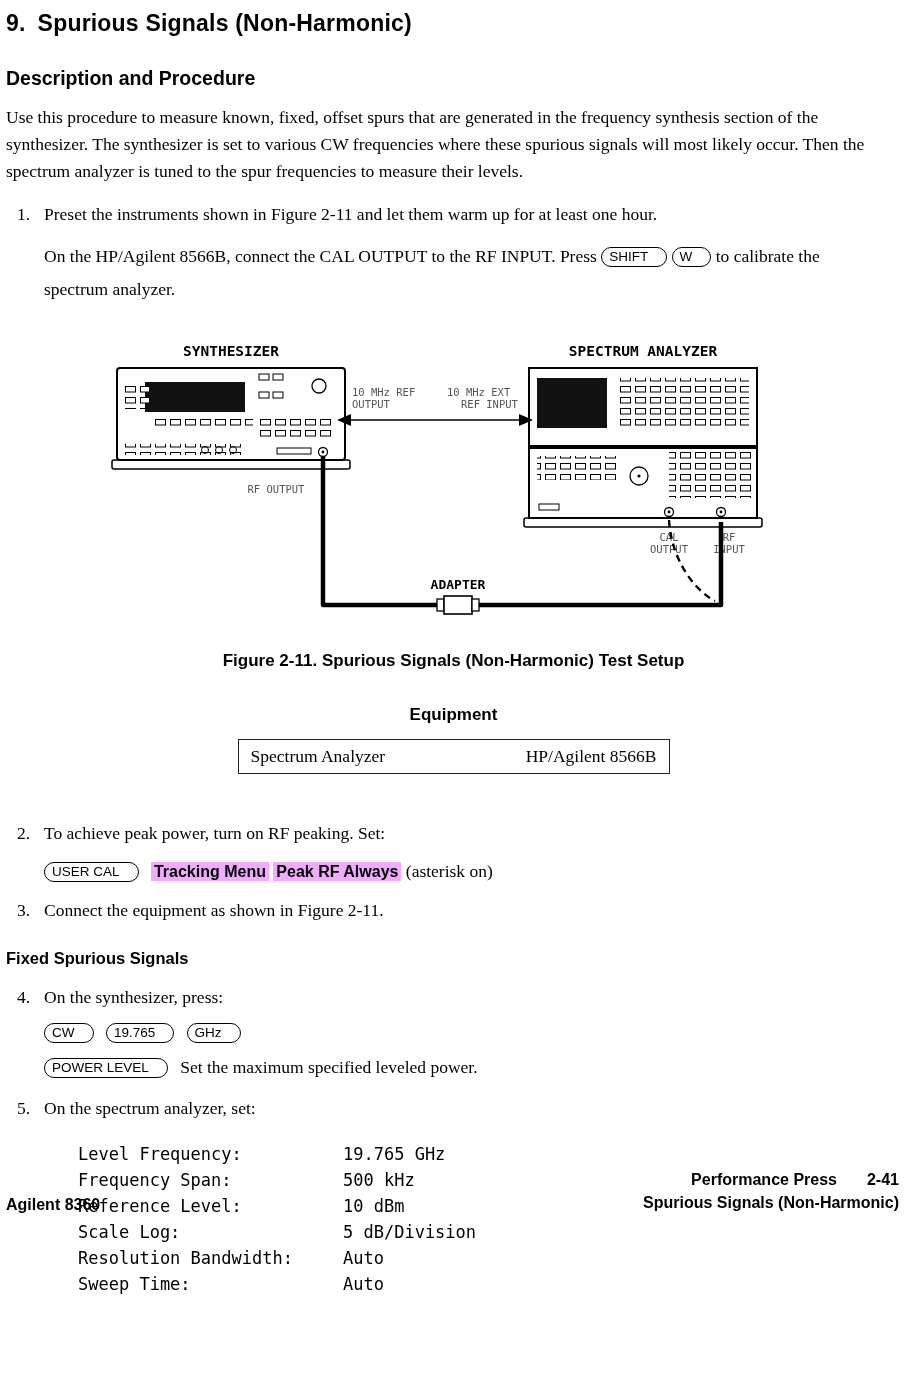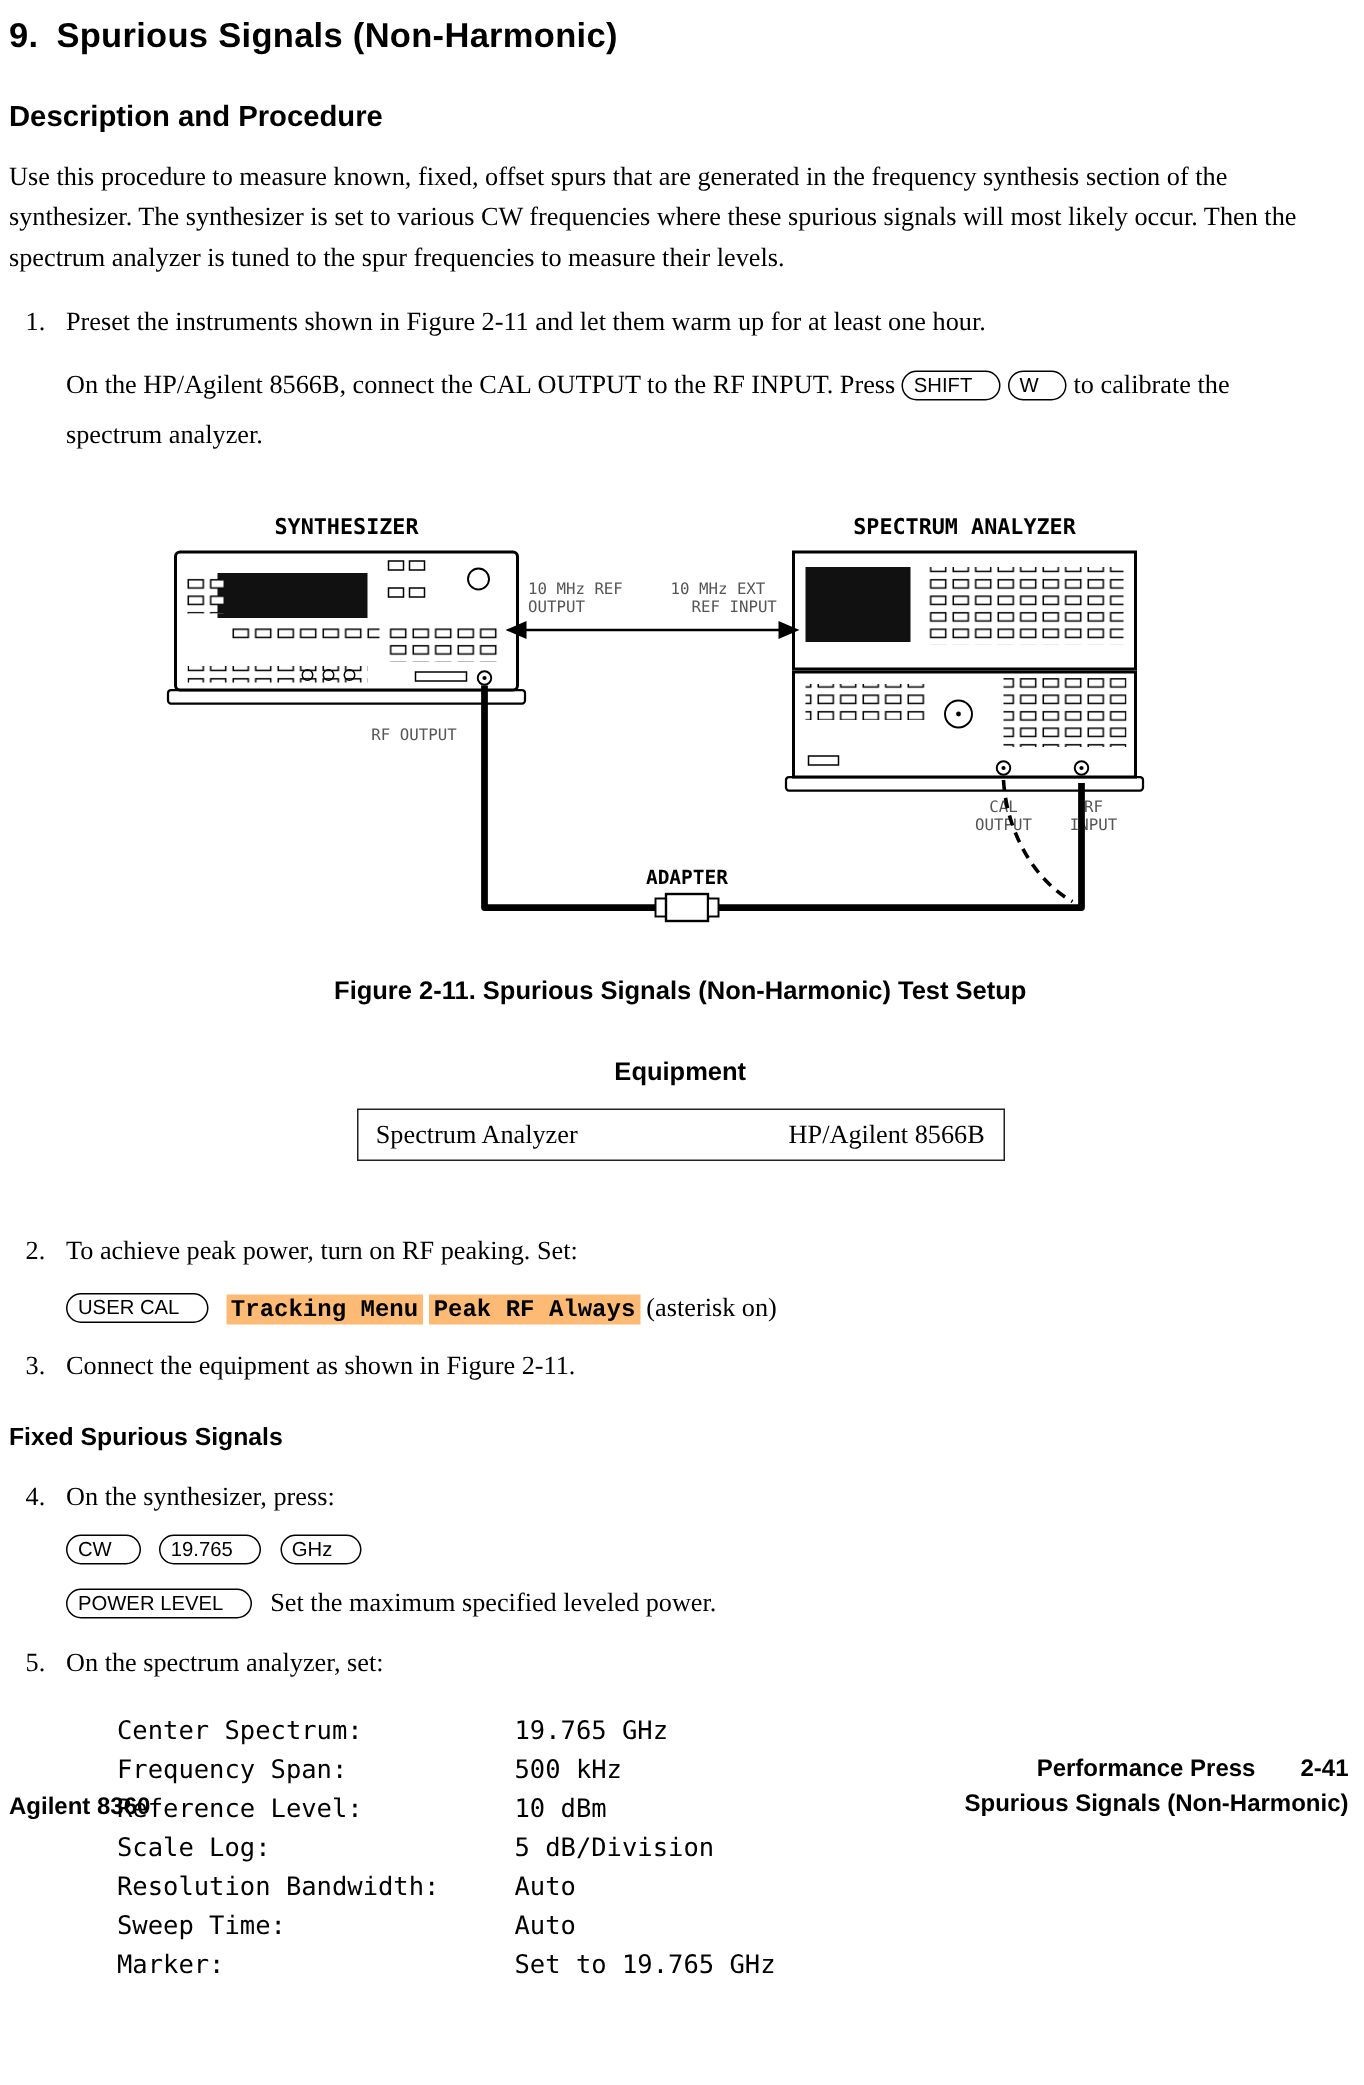--- a/index.html
+++ b/index.html
@@ -19,22 +19,22 @@
   .li { position:relative; padding-left:38px; line-height:1.5; }
   .li .num { position:absolute; left:11px; }
   .li-gap { margin-top:16px; }
   .sub { padding-left:38px; margin-top:12px; line-height:1.9; width:880px; }
 
   
   .keycap { display:inline-block; font-family:"Liberation Sans", sans-serif; font-size:13.5px;
             border:1.6px solid #000; border-radius:10px; padding:0 18px 1px 7px; line-height:17px;
             vertical-align:1px; white-space:nowrap; }
   
-  .softkey { font-family:Liberation Mono, monospace; font-weight:bold; font-size:16px;
-             background:#fdba74; padding:1px 3px; white-space:nowrap; }
+  .softkey { font-family:Liberation Sans, sans-serif; font-weight:bold; font-size:16px;
+             background:#f0abfc; padding:1px 3px; white-space:nowrap; }
 
   
   .figure-wrap { margin:34px auto 0 auto; width:690px; }
   .fig-caption { text-align:center; font-family:"Liberation Sans", sans-serif; font-weight:bold;
                  font-size:17px; margin-top:8px; }
   .inst-name { font:bold 14.5px "DejaVu Sans Mono", monospace; fill:#000; }
   .fig-small { font:10.5px "DejaVu Sans Mono", monospace; fill:#555; }
   .fig-adapter { font:bold 13px "DejaVu Sans Mono", monospace; fill:#000; }
 
   
@@ -195,27 +195,26 @@
   <div class="keys-row" style="margin-top:2px;">
     <span class="keycap">POWER LEVEL</span>
     <span>Set the maximum specified leveled power.</span>
   </div>
   <div class="li" style="margin-top:10px;">
     <span class="num">5.</span>
     <span>On the spectrum analyzer, set:</span>
   </div>
 
   <div class="settings">
-    <div class="set-row"><span class="set-label">Center Spectrum:</span><span>19.765 GHz</span></div>
+    <div class="set-row"><span class="set-label">Level Frequency:</span><span>19.765 GHz</span></div>
     <div class="set-row"><span class="set-label">Frequency Span:</span><span>500 kHz</span></div>
     <div class="set-row"><span class="set-label">Reference Level:</span><span>10 dBm</span></div>
     <div class="set-row"><span class="set-label">Scale Log:</span><span>5 dB/Division</span></div>
     <div class="set-row"><span class="set-label">Resolution Bandwidth:</span><span>Auto</span></div>
     <div class="set-row"><span class="set-label">Sweep Time:</span><span>Auto</span></div>
-    <div class="set-row"><span class="set-label">Marker:</span><span>Set to 19.765 GHz</span></div>
   </div>
 
   <div class="footer">
     <div>Agilent 8360</div>
     <div class="footer-right">
       <div>
         <span>Performance Press</span><span class="fr-page">2-41</span>
       </div>
       <div>Spurious Signals (Non-Harmonic)</div>
     </div>

